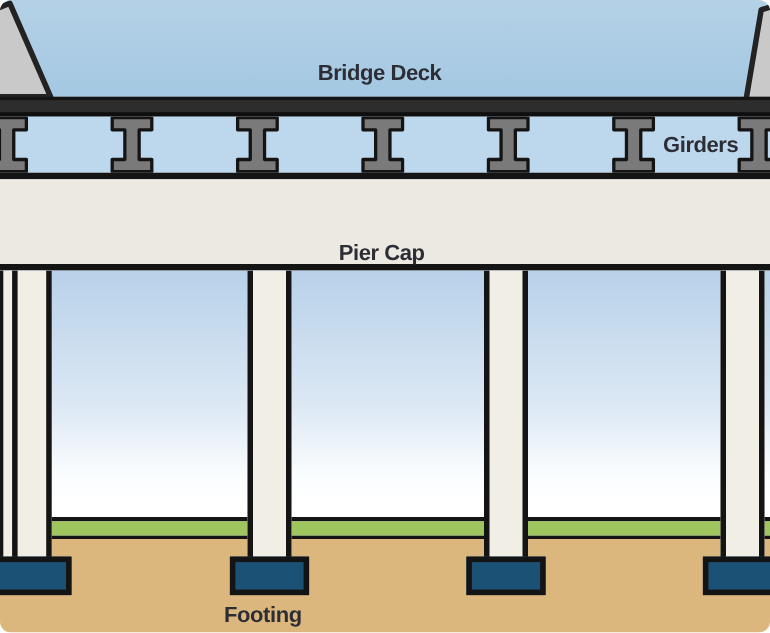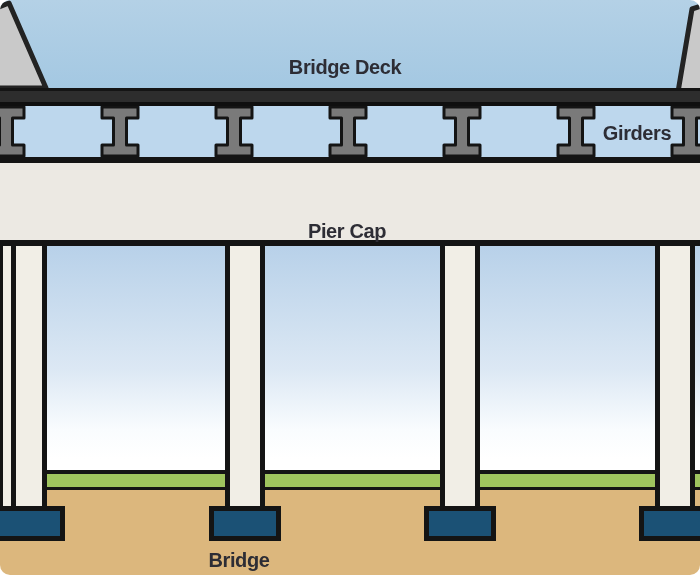--- a/index.html
+++ b/index.html
@@ -123,15 +123,15 @@
   <div class="abs column col-4"></div>
 
   <div class="abs footing f-1"></div>
   <div class="abs footing f-2"></div>
   <div class="abs footing f-3"></div>
   <div class="abs footing f-4"></div>
 
   <div class="label lbl-bridge-deck">Bridge Deck</div>
   <div class="label lbl-girders">Girders</div>
   <div class="label lbl-pier-cap">Pier Cap</div>
-  <div class="label lbl-footing">Bridge</div>
+  <div class="label lbl-footing">Footing</div>
 
 </div>
 
 </body></html>

